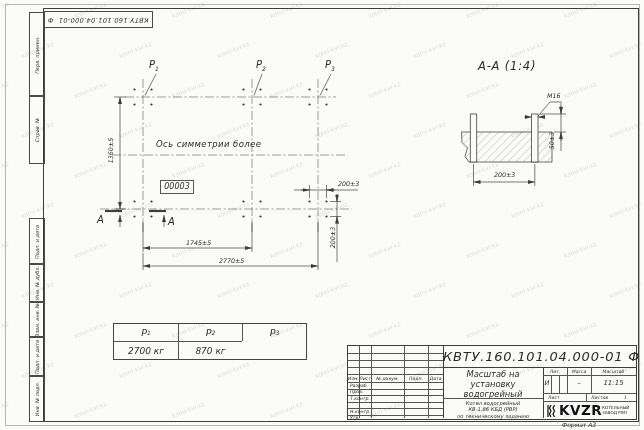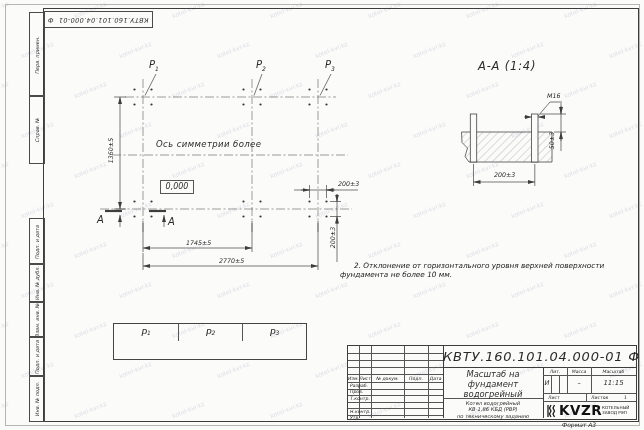--- a/index.html
+++ b/index.html
@@ -249,51 +249,52 @@
           <path d="M534.8 164 V186"></path>
         <path d="M473.5 182 H534.8" marker-start="url(#arr)" marker-end="url(#arr)"></path>
       </g>
     </g>
   </svg>
 
   <div class="t" style="left:149px;top:59px;font-size:10px;"><span>P</span><sub style="font-size:6px;">1</sub></div>
   <div class="t" style="left:256px;top:59px;font-size:10px;"><span>P</span><sub style="font-size:6px;">2</sub></div>
   <div class="t" style="left:325px;top:59px;font-size:10px;"><span>P</span><sub style="font-size:6px;">3</sub></div>
   <div class="t" style="left:156px;top:139px;font-size:8.5px;letter-spacing:.4px;">Ось симметрии более</div>
-  <div class="levelbox">0,000</div>
+  <div class="levelbox">00003</div>
   <div class="t rot" style="left:98px;top:147px;font-size:6.3px;">1360±5</div>
   <div class="t" style="left:186px;top:239px;font-size:6.3px;">1745±5</div>
   <div class="t" style="left:219px;top:257px;font-size:6.3px;">2770±5</div>
   <div class="t" style="left:338px;top:180px;font-size:6.3px;">200±3</div>
   <div class="t rot" style="left:322px;top:234px;font-size:6.3px;">200±3</div>
   <div class="t" style="left:97px;top:214px;font-size:10px;">А</div>
   <div class="t" style="left:168px;top:216px;font-size:10px;">А</div>
 
   <div class="t" style="left:478px;top:59px;font-size:11.5px;letter-spacing:.8px;">А-А (1:4)</div>
   <div class="t" style="left:547px;top:92px;font-size:6.3px;">М16</div>
   <div class="t rot" style="left:543px;top:137px;font-size:6.3px;">50±3</div>
   <div class="t" style="left:494px;top:171px;font-size:6.3px;">200±3</div>
 
   <div class="notes">
-    <p>2. Отклонение от горизонтального уровня верхней поверхности фундамента не более 10 мм.</p>
   </div>
 
   <div class="ptable">
     <div class="hd">
         <span>P</span>
         <sub style="font-size:6px;">1</sub>
       </div>
     <div class="hd">
         <span>P</span>
         <sub style="font-size:6px;">2</sub>
       </div>
     <div class="hd">
         <span>P</span>
         <sub style="font-size:6px;">3</sub>
       </div>
+    <div class="vl2">2700 кг</div>
+    <div class="vl2">870 кг</div>
   </div>
 
   <div class="tb">
 
     <div class="hl" style="left:0;top:7px;width:95px;"></div>
     <div class="hl" style="left:0;top:14px;width:95px;"></div>
     <div class="hl" style="left:0;top:21px;width:95px;"></div>
     <div class="hl" style="left:0;top:28px;width:95px;"></div>
     <div class="hl" style="left:0;top:36px;width:95px;"></div>
     <div class="hl" style="left:0;top:42.5px;width:95px;"></div>
@@ -328,21 +329,21 @@
     <div class="lbl" style="left:2px;top:43.3px;">Пров.</div>
     <div class="lbl" style="left:2px;top:49.8px;">Т.контр.</div>
     <div class="lbl" style="left:2px;top:56.3px;"></div>
     <div class="lbl" style="left:2px;top:62.8px;">Н.контр.</div>
     <div class="lbl" style="left:2px;top:69.3px;">Утв.</div>
 
     <div class="t cen" style="left:95px;top:3px;width:193px;font-size:13px;letter-spacing:.8px;text-align:center;">КВТУ.160.101.04.000-01  Ф</div>
 
     <div class="abs" style="left:95px;top:23px;width:100px;text-align:center;font-style:italic;font-size:8.4px;line-height:10px;">
       <div>Масштаб на</div>
-      <div>фундамент</div>
+      <div>установку</div>
       <div>водогрейный</div>
     </div>
 
     <div class="abs" style="left:95px;top:53.5px;width:100px;text-align:center;font-style:italic;font-size:5.2px;line-height:6.8px;">
       <div>Котел водогрейный</div>
       <div>КВ-1,86 КБД (РВР)</div>
       <div>по техническому заданию</div>
     </div>
 
     <div class="lbl cen" style="left:195px;top:22.5px;width:24px;">Лит.</div>

